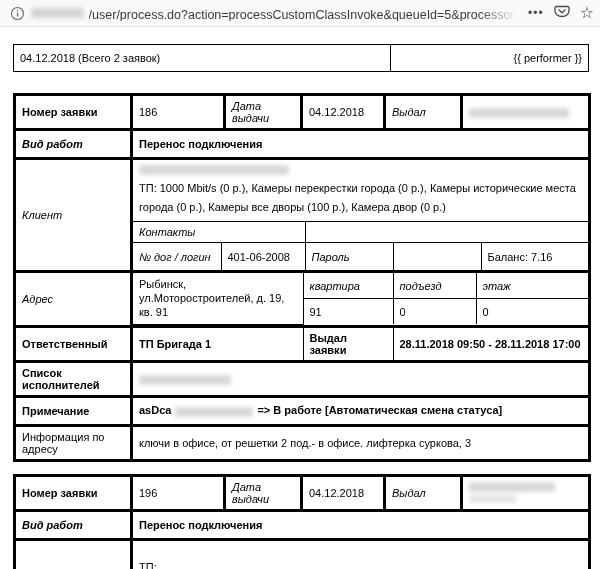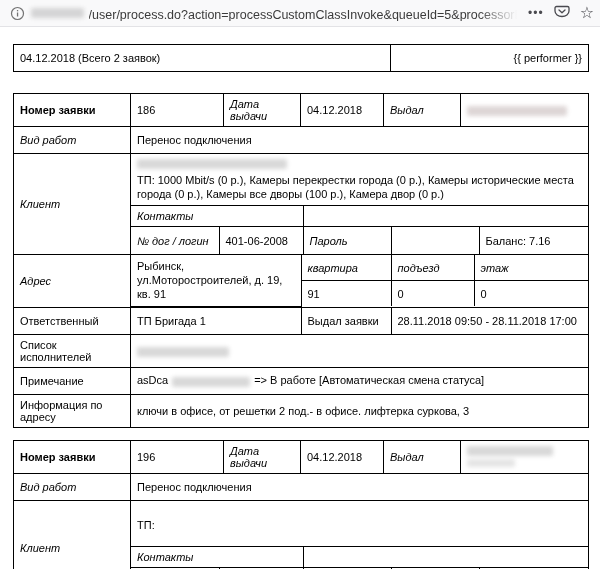--- a/index.html
+++ b/index.html
@@ -28,40 +28,40 @@
   .baricons{flex:0 0 auto;display:flex;align-items:center;gap:10px;margin-left:4px;color:#4a4a4f;}
   .dots{font-size:12px;letter-spacing:1px;color:#4a4a4f;line-height:1;}
   .star{font-size:16px;color:#4a4a4f;line-height:1;}
   
   .page{padding:17px 12px 0 13px;}
   table{border-collapse:collapse;table-layout:fixed;}
   .headtab{width:575px;margin-bottom:21px;}
   .headtab td{border:1px solid #000;font-size:11px;padding:7px 6px;}
   .headtab .right{text-align:right;}
   .order{width:575px;font-size:11px;margin-bottom:12px;}
-  .order td{border:1px solid #000000;padding:4px 6px;vertical-align:middle;word-wrap:break-word;}
+  .order td{border:3px solid #000000;padding:4px 6px;vertical-align:middle;word-wrap:break-word;}
   .order td.nopad{padding:0;vertical-align:top;}
   .lbl{}
   .b{font-weight:bold;}
   .i{font-style:italic;}
   .inner{width:100%;}
   .inner td{border:1px solid #000;}
   .inner tr:first-child td{border-top:none;}
   .inner tr:last-child td{border-bottom:none;}
   .inner td:first-child{border-left:none;}
   .inner td:last-child{border-right:none;}
-  .clientinfo{line-height:14px;}
+  .clientinfo{line-height:19px;}
   .redact.name1{width:150px;height:10px;margin:1px 0 4px 0;display:block;}
   .redact.issuedby{width:100px;height:10px;background:#b5a4a4;}
   .redact.issuedby2a{width:86px;height:10px;display:block;margin-bottom:3px;}
   .redact.issuedby2b{width:48px;height:8px;display:block;opacity:.3;}
   .redact.execs{width:92px;height:10px;}
   .redact.note{width:78px;height:10px;margin:0 4px;}
   .h-r1 td{height:17px;}
-  .h-r2 td{height:18px;}
+  .h-r2 td{height:18px;font-weight:bold;}
   .h-contacts td{height:12px;}
   .h-dog td{height:19px;}
   .h-addr1 td{height:17px;}
   .h-addr2 td{height:17px;}
   .tponly{padding-top:17px !important;padding-bottom:14px !important;}
   .addrcell{line-height:14px;}
 </style>
 </head>
 <body>
 

